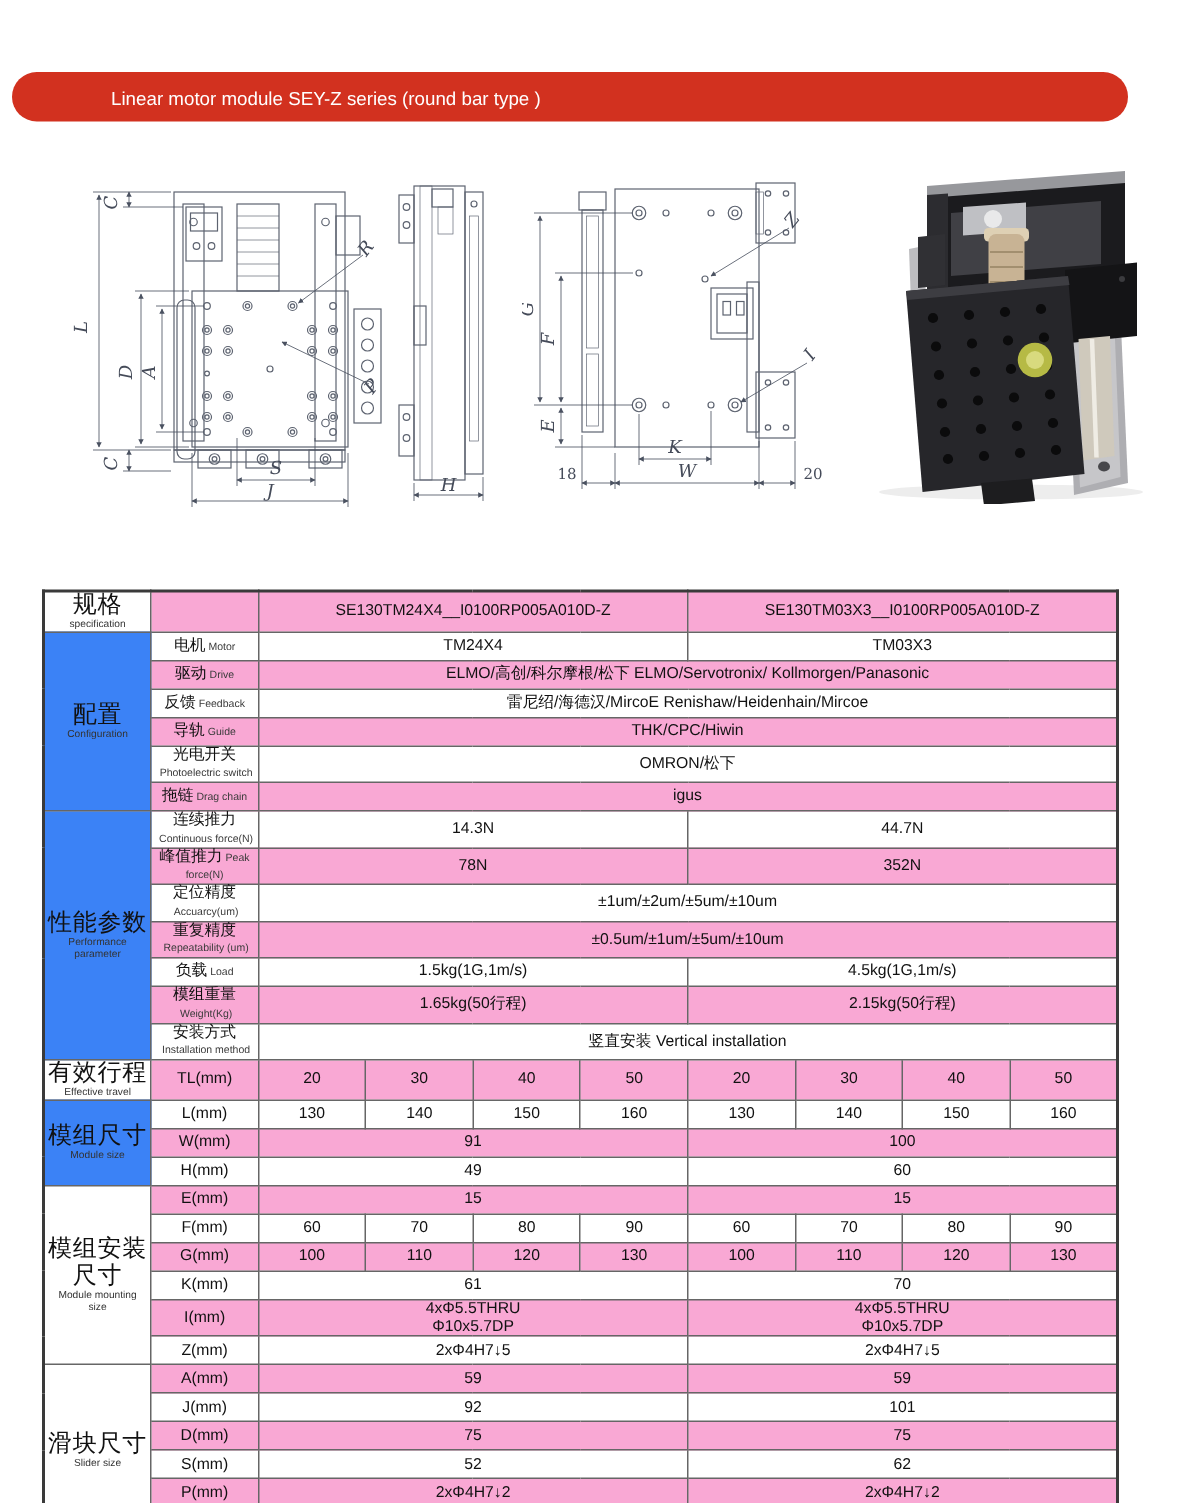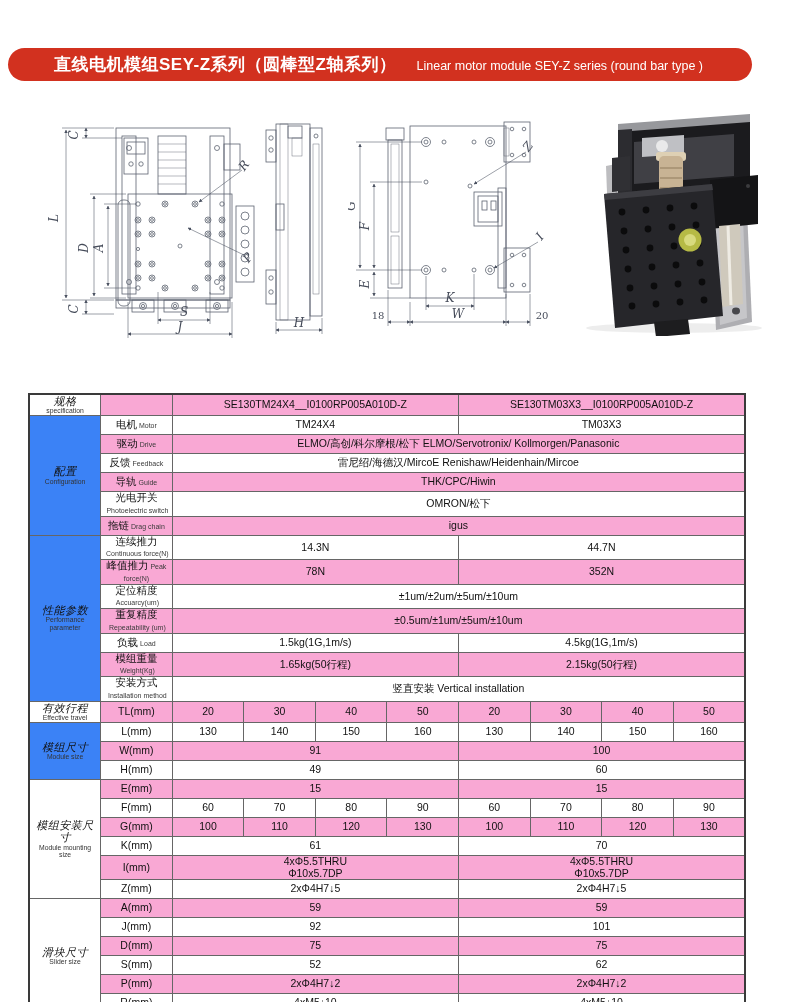--- a/index.html
+++ b/index.html
@@ -24,21 +24,21 @@
   
   #spec-table{position:absolute;left:28px;top:393px;border-collapse:collapse;table-layout:fixed;
     width:718px;font-family:"Liberation Sans",sans-serif;}
   #spec-table td{border:1px solid #666;text-align:center;vertical-align:middle;
     padding:0 2px;font-size:10.5px;height:18px;line-height:1.12;white-space:pre-line;color:#111;}
   #spec-table{border:2px solid #3a3a3a;}
   tr.row-gray td{background:#f9a8d4;}
   tr.row-gray td.group-cell{background:#fff;}
   tr.group-start td{border-top:1.8px solid #3a3a3a;}
   td.group-cell{background:#3b82f6;padding:0 1px;}
-  td.group-cell .g-zh{display:block;font-size:11px;letter-spacing:.5px;font-style:italic;}
+  td.group-cell .g-zh{display:block;font-size:16px;letter-spacing:.5px;}
   td.group-cell .g-en{display:block;font-size:6.8px;color:#333;line-height:1.15;}
   td.param-cell.has-en{text-align:left;padding-left:4px;}
   td.param-cell .p-zh{font-size:10.5px;}
   td.param-cell .p-en{font-size:7px;color:#3a3a3a;margin-left:2px;}
   td.header-product{font-size:10.5px;}
 
   
   .side-tab{position:absolute;left:746px;top:641px;width:41px;height:124px;background:#d1a43e;
     display:flex;flex-direction:column;align-items:center;box-sizing:border-box;}
   .tab-number{color:#fff;font-size:23px;line-height:1;margin-top:6px;letter-spacing:1px;}
@@ -47,21 +47,20 @@
     font-weight:bold;letter-spacing:2px;margin-top:5px;}
   .tab-en{writing-mode:vertical-lr;color:rgba(255,255,255,.85);font-size:6.5px;
     height:78px;line-height:1.55;margin-left:1px;}
 </style>
 </head>
 <body>
 
 <div id="page">
 
   <div class="header-bar">
-    <span class="t-zh">直线电机模组SEY-Z系列（圆棒型Z轴系列）</span>
     <span class="t-en">Linear motor module SEY-Z series (round bar type )</span>
   </div>
 
   <svg class="drawing" style="left:28px;top:108px" width="235" height="235" viewBox="0 0 235 235">
     <defs>
       <marker id="ar1" viewBox="0 0 10 10" refX="9" refY="5" markerWidth="6.5" markerHeight="6.5" orient="auto-start-reverse">
         <path d="M0 0L10 5L0 10z" fill="#4a5160"></path>
       </marker>
     </defs>
     <g class="geo">

